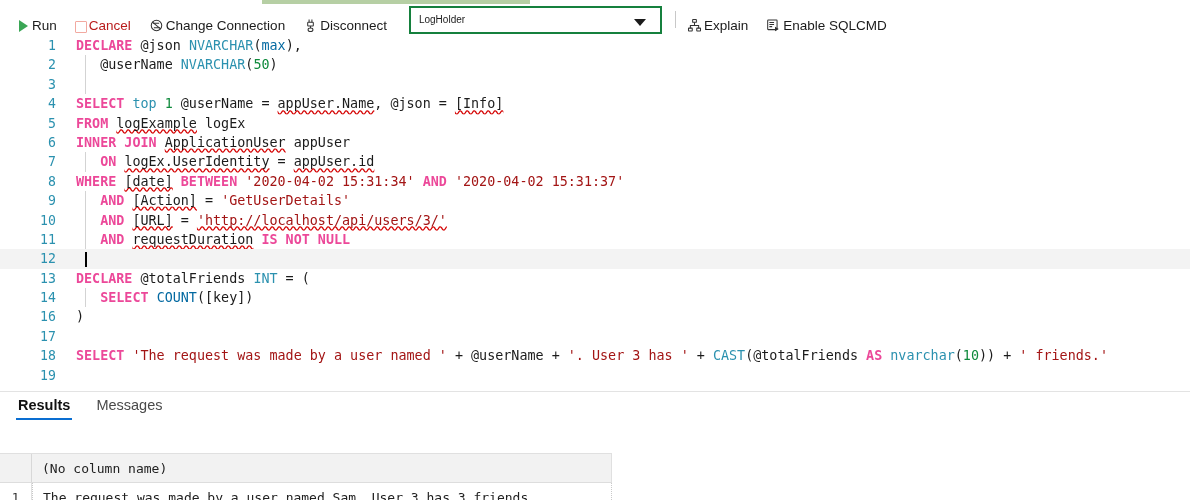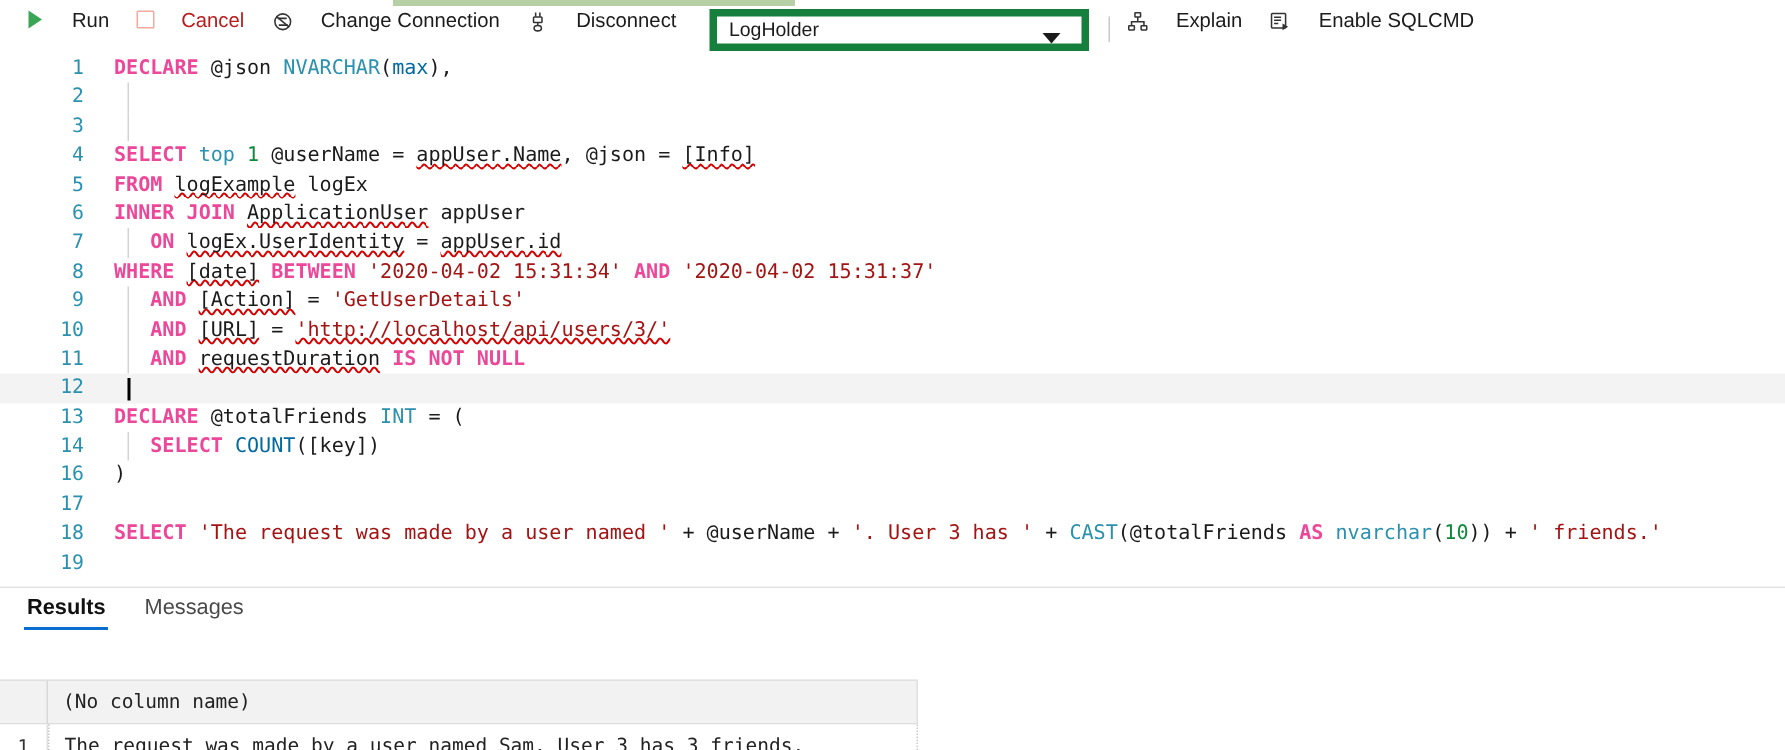--- a/index.html
+++ b/index.html
@@ -17,21 +17,21 @@
   .tab-active-indicator { position:absolute; top:0; left:262px; width:268px; height:4px; background:#b6cfa4; }
 
   
   .toolbar {
     position:absolute; top:4px; left:0; width:1190px; height:32px;
     display:flex; align-items:center; gap:0px;
     background:#ffffff; padding-left:18px;
     border-bottom:1px solid #ffffff;
   }
   .tb-item {
-    display:flex; align-items:flex-start; gap:18px;
+    display:flex; align-items:flex-end; gap:2px;
     height:26px; padding:0 9px 0 0; margin-right:9px;
     font-size:13.5px; color:#1b1b1b; cursor:default; white-space:nowrap;
   }
   .tb-item.disabled { color:#b91c1c; }
   .tb-label { line-height:1; position:relative; top:0px; }
 
   .ic { display:inline-block; position:relative; }
 
   
   .ic-run { width:12px; height:13px; }
@@ -43,23 +43,23 @@
   }
   
   .ic-cancel { width:12px; height:12px; border:1.6px solid #f2a9a0; border-radius:1px; }
 
   
   .ic-svg { width:15px; height:15px; display:block; }
 
   
   .conn-select {
     position:relative; width:253px; height:28px;
-    border:5px solid #15803d; background:#fff;
+    border:2px solid #15803d; background:#fff;
     display:flex; align-items:center; padding:0 8px;
-    font-size:13px; color:#1b1b1b; margin-left:4px; margin-right:12px;
+    font-size:10px; color:#1b1b1b; margin-left:4px; margin-right:12px;
   }
   .caret {
     position:absolute; right:14px; top:11px;
     width:0;height:0;border-left:6px solid transparent;border-right:6px solid transparent;border-top:7px solid #1b1b1b;
   }
   .tb-sep { width:1px; height:17px; background:#c8c8c8; margin:0 11px 0 1px; }
 
   
   .editor {
     position:absolute; top:36px; left:0; width:1190px; height:355px;
@@ -188,21 +188,21 @@
           <path d="M3.6 4.8h5M3.6 7h5M3.6 9.2h3"></path>
           <path d="M9.6 9.2l4 2.4-4 2.4z" fill="#333" stroke="none"></path>
         </svg>
       </span>
       <span class="tb-label">Enable SQLCMD</span>
     </div>
   </div>
 
   <div class="editor" id="editor">
       <div class="code-line"><div class="ln">1</div><div class="ltext"><span class="kw">DECLARE </span><span class="pl">@json </span><span class="kw2">NVARCHAR</span><span class="pl">(</span><span class="fn">max</span><span class="pl">),</span></div></div>
-      <div class="code-line"><div class="ln">2</div><div class="guide"></div></div>
+      <div class="code-line"><div class="ln">2</div><div class="guide"></div><div class="ltext"><span class="pl">   @userName </span><span class="kw2">NVARCHAR</span><span class="pl">(</span><span class="num">50</span><span class="pl">)</span></div></div>
       <div class="code-line"><div class="ln">3</div><div class="guide"></div><div class="ltext"></div></div>
       <div class="code-line"><div class="ln">4</div><div class="ltext"><span class="kw">SELECT </span><span class="kw2">top </span><span class="num">1</span><span class="pl"> @userName = </span><span class="pl sq">appUser.Name</span><span class="pl">, @json = </span><span class="pl sq">[Info]</span></div></div>
       <div class="code-line"><div class="ln">5</div><div class="ltext"><span class="kw">FROM </span><span class="pl sq">logExample</span><span class="pl"> logEx</span></div></div>
       <div class="code-line"><div class="ln">6</div><div class="ltext"><span class="kw">INNER JOIN </span><span class="pl sq">ApplicationUser</span><span class="pl"> appUser</span></div></div>
       <div class="code-line"><div class="ln">7</div><div class="guide"></div><div class="ltext"><span class="pl">   </span><span class="kw">ON </span><span class="pl sq">logEx.UserIdentity</span><span class="pl"> = </span><span class="pl sq">appUser.id</span></div></div>
       <div class="code-line"><div class="ln">8</div><div class="ltext"><span class="kw">WHERE </span><span class="pl sq">[date]</span><span class="pl"> </span><span class="kw">BETWEEN </span><span class="str">'2020-04-02 15:31:34'</span><span class="pl"> </span><span class="kw">AND </span><span class="str">'2020-04-02 15:31:37'</span></div></div>
       <div class="code-line"><div class="ln">9</div><div class="guide"></div><div class="ltext"><span class="pl">   </span><span class="kw">AND </span><span class="pl sq">[Action]</span><span class="pl"> = </span><span class="str">'GetUserDetails'</span></div></div>
       <div class="code-line"><div class="ln">10</div><div class="guide"></div><div class="ltext"><span class="pl">   </span><span class="kw">AND </span><span class="pl sq">[URL]</span><span class="pl"> = </span><span class="str sq">'http://localhost/api/users/3/'</span></div></div>
       <div class="code-line"><div class="ln">11</div><div class="guide"></div><div class="ltext"><span class="pl">   </span><span class="kw">AND </span><span class="pl sq">requestDuration</span><span class="pl"> </span><span class="kw">IS NOT NULL</span></div></div>
       <div class="code-line current"><div class="ln">12</div><div class="ltext"></div><div class="cursor"></div></div>

